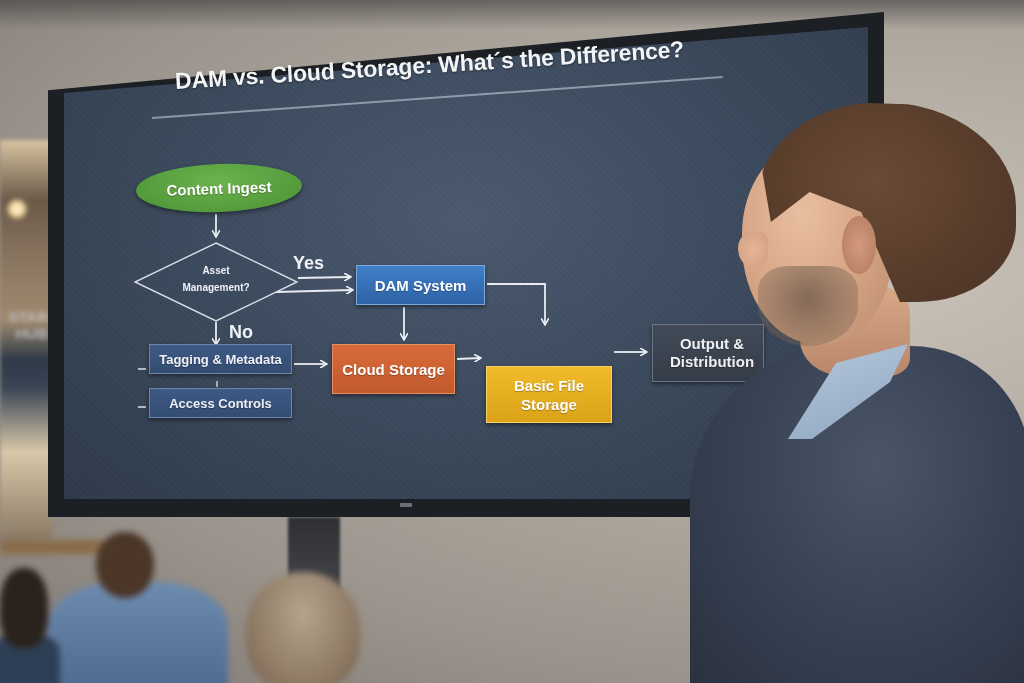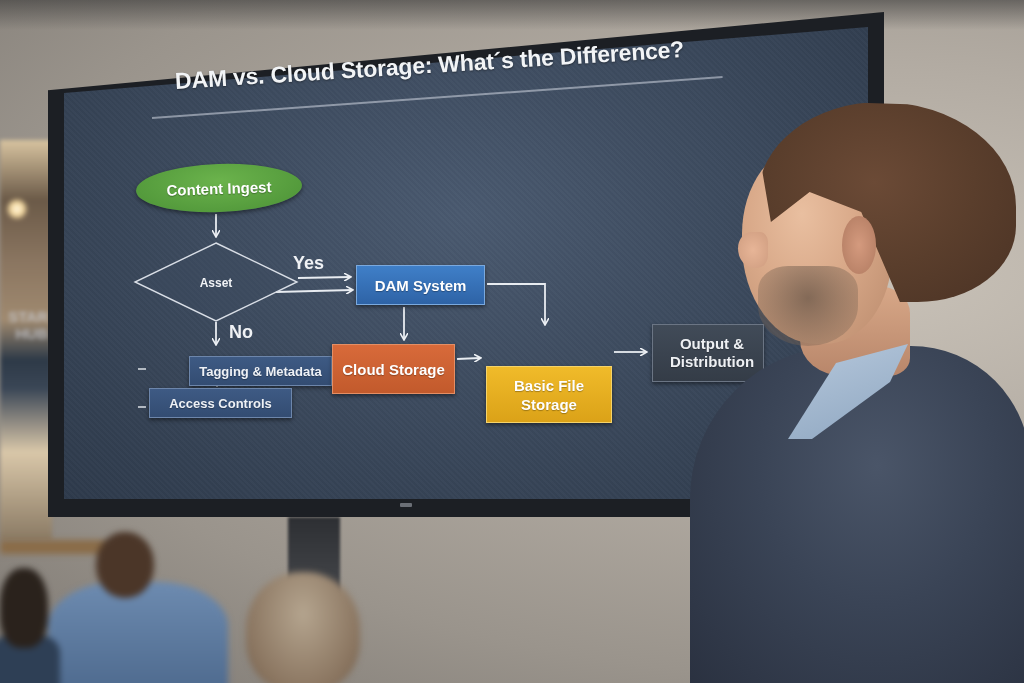--- a/index.html
+++ b/index.html
@@ -86,21 +86,21 @@
     background: radial-gradient(ellipse at 50% 35%, #6bb34c, #4b9136);
     font-size: 15px;
     transform: rotate(-2deg);
   }
   .diamond-wrap {
     position: absolute; left: 133px; top: 242px; width: 166px; height: 80px;
   }
   .diamond-wrap svg { position: absolute; inset: 0; }
   .diamond-text {
     position: absolute; left: 0; top: 20px; width: 166px;
-    color: #f0f2f5; font-weight: bold; font-size: 12px; line-height: 17px; text-align: center; margin-top: 13px;
+    color: #f0f2f5; font-weight: bold; font-size: 10px; line-height: 17px; text-align: center;
   }
   .box-blue {
     left: 356px; top: 265px; width: 129px; height: 40px;
     background: linear-gradient(180deg, #3f7fc8, #2e63a6);
     border: 1px solid #7aa9de; font-size: 15px;
   }
   .box-orange {
     left: 332px; top: 344px; width: 123px; height: 50px;
     background: linear-gradient(180deg, #d86a3a, #c25a2c);
     border: 1px solid #e48e64; font-size: 15px;
@@ -113,21 +113,21 @@
   .box-gray {
     left: 652px; top: 324px; width: 112px; height: 58px;
     background: linear-gradient(180deg, #414b58, #343c47);
     border: 1px solid #6b7584; font-size: 15px; line-height: 18px; color: #eef0f3; padding-left: 8px;
   }
   .box-navy {
     left: 149px; width: 143px; height: 30px;
     background: linear-gradient(180deg, #3e5a84, #334c72);
     border: 1px solid #6d86ab; font-size: 13px; color: #eef1f6;
   }
-  .box-tagging { top: 356px; margin-left: 40px; }
+  .box-tagging { top: 344px; }
   .box-access  { top: 388px; }
 
   .label-yes, .label-no {
     position: absolute; color: #f0f2f5; font-weight: bold; font-size: 18px;
   }
   .label-yes { left: 293px; top: 253px; }
   .label-no  { left: 229px; top: 322px; }
 
   .connectors { position: absolute; left: 0; top: 0; width: 1024px; height: 683px; pointer-events: none; }
 
@@ -235,20 +235,21 @@
 </svg>
 
 <div class="node ellipse-green">Content Ingest</div>
 
 <div class="diamond-wrap">
   <svg viewBox="0 0 166 80" width="166" height="80">
     <polygon points="83,1 164,40 83,79 2,40" fill="rgba(60,74,94,0.35)" stroke="#d9dee6" stroke-width="1.4"></polygon>
   </svg>
   <div class="diamond-text">
     <div>Asset</div>
+    <div>Management?</div>
   </div>
 </div>
 
 <div class="label-yes">Yes</div>
 <div class="label-no">No</div>
 
 <div class="node box-blue">DAM System</div>
 
 <div class="node box-navy box-tagging">Tagging &amp; Metadata</div>
 <div class="node box-navy box-access">Access Controls</div>

